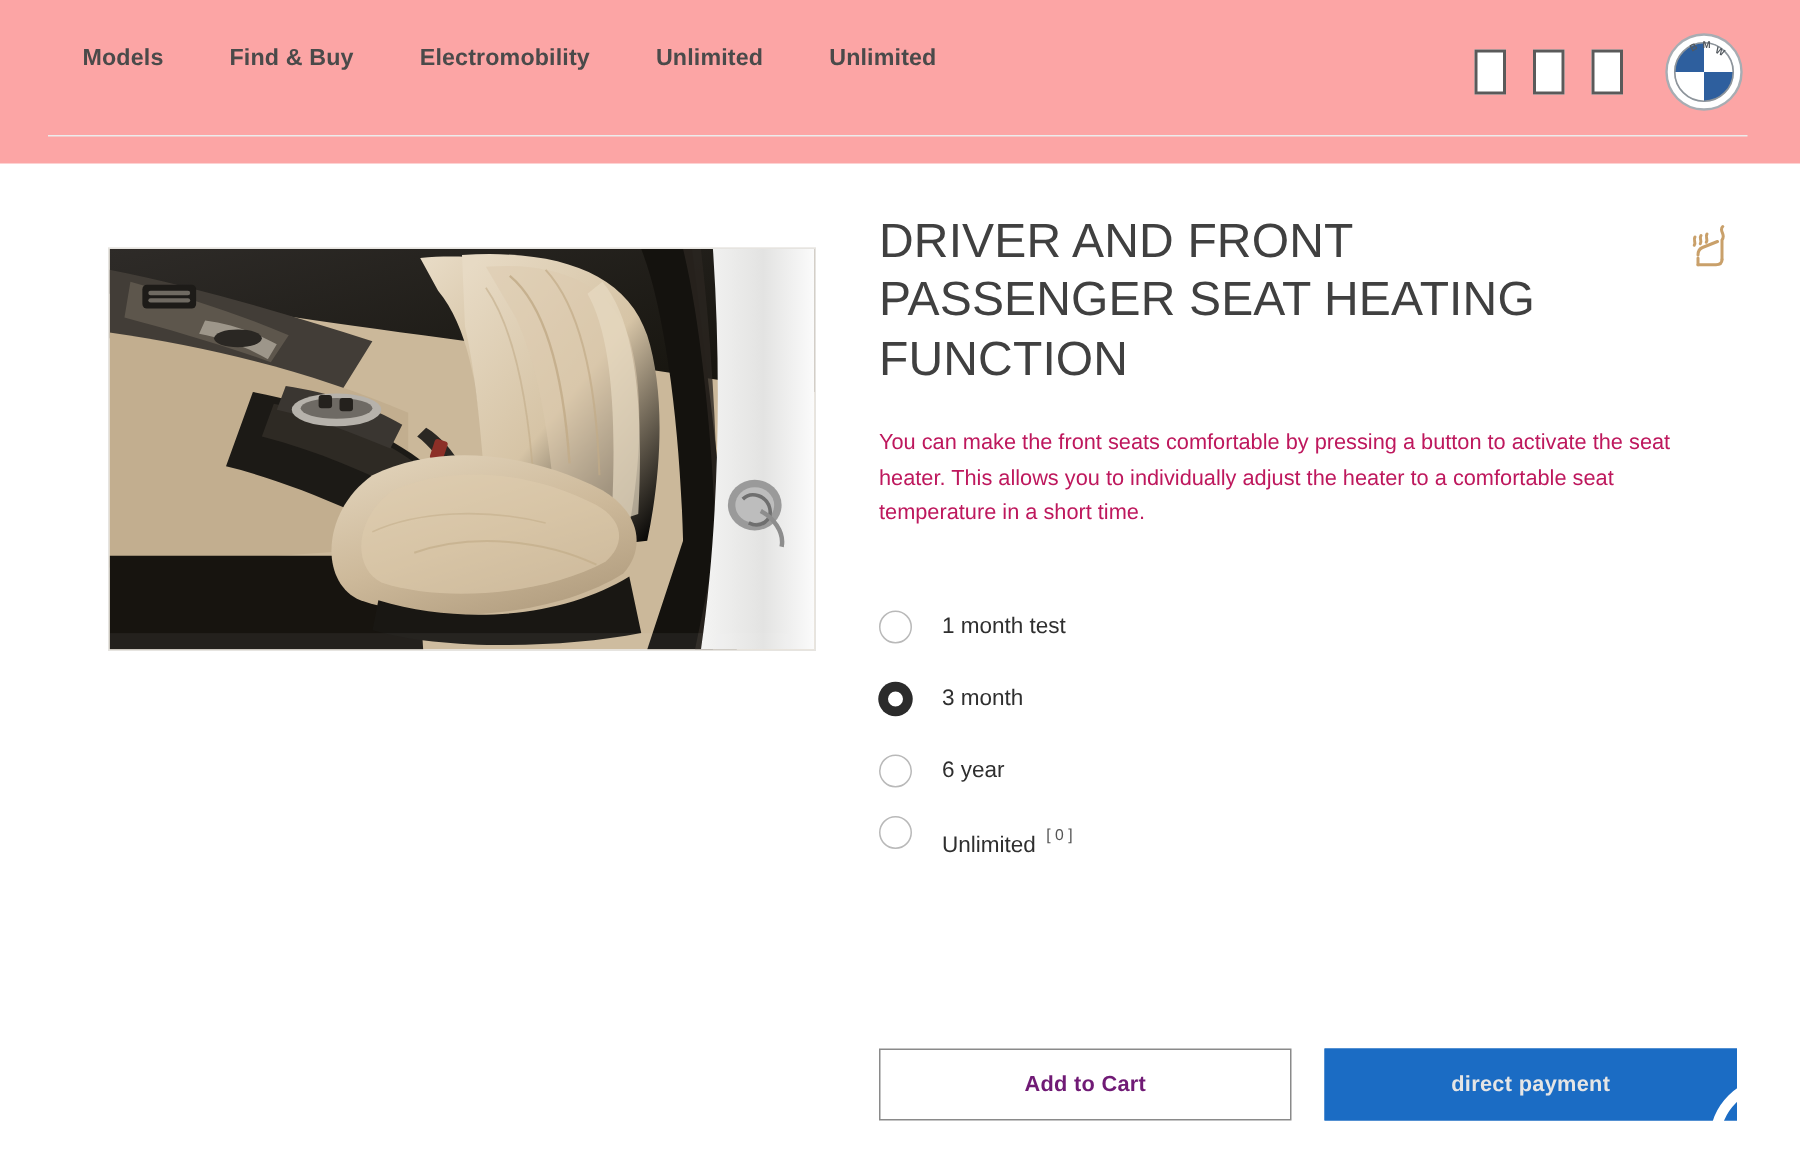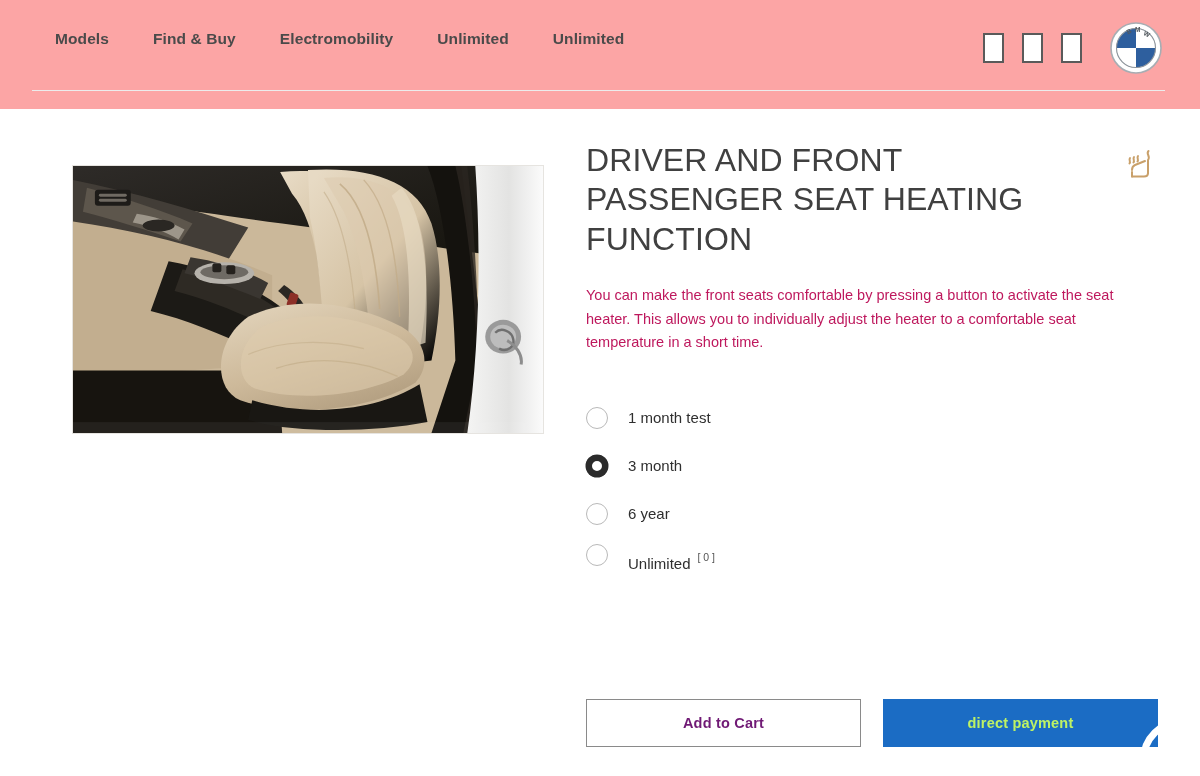--- a/index.html
+++ b/index.html
@@ -224,21 +224,21 @@
     border-radius: 0;
   }
   .btn-cart {
     background: #ffffff;
     border: 1px solid #8a8a8a;
     color: #701a75;
   }
   .btn-pay {
     background: #1b6cc4;
     border: 1px solid #1b6cc4;
-    color: #bef264;
+    color: #e5e5e5;
   }
 
   
   .chat-widget {
     position: absolute;
     right: -24px;
     bottom: -26px;
     width: 84px;
     height: 84px;
     border-radius: 50%;

